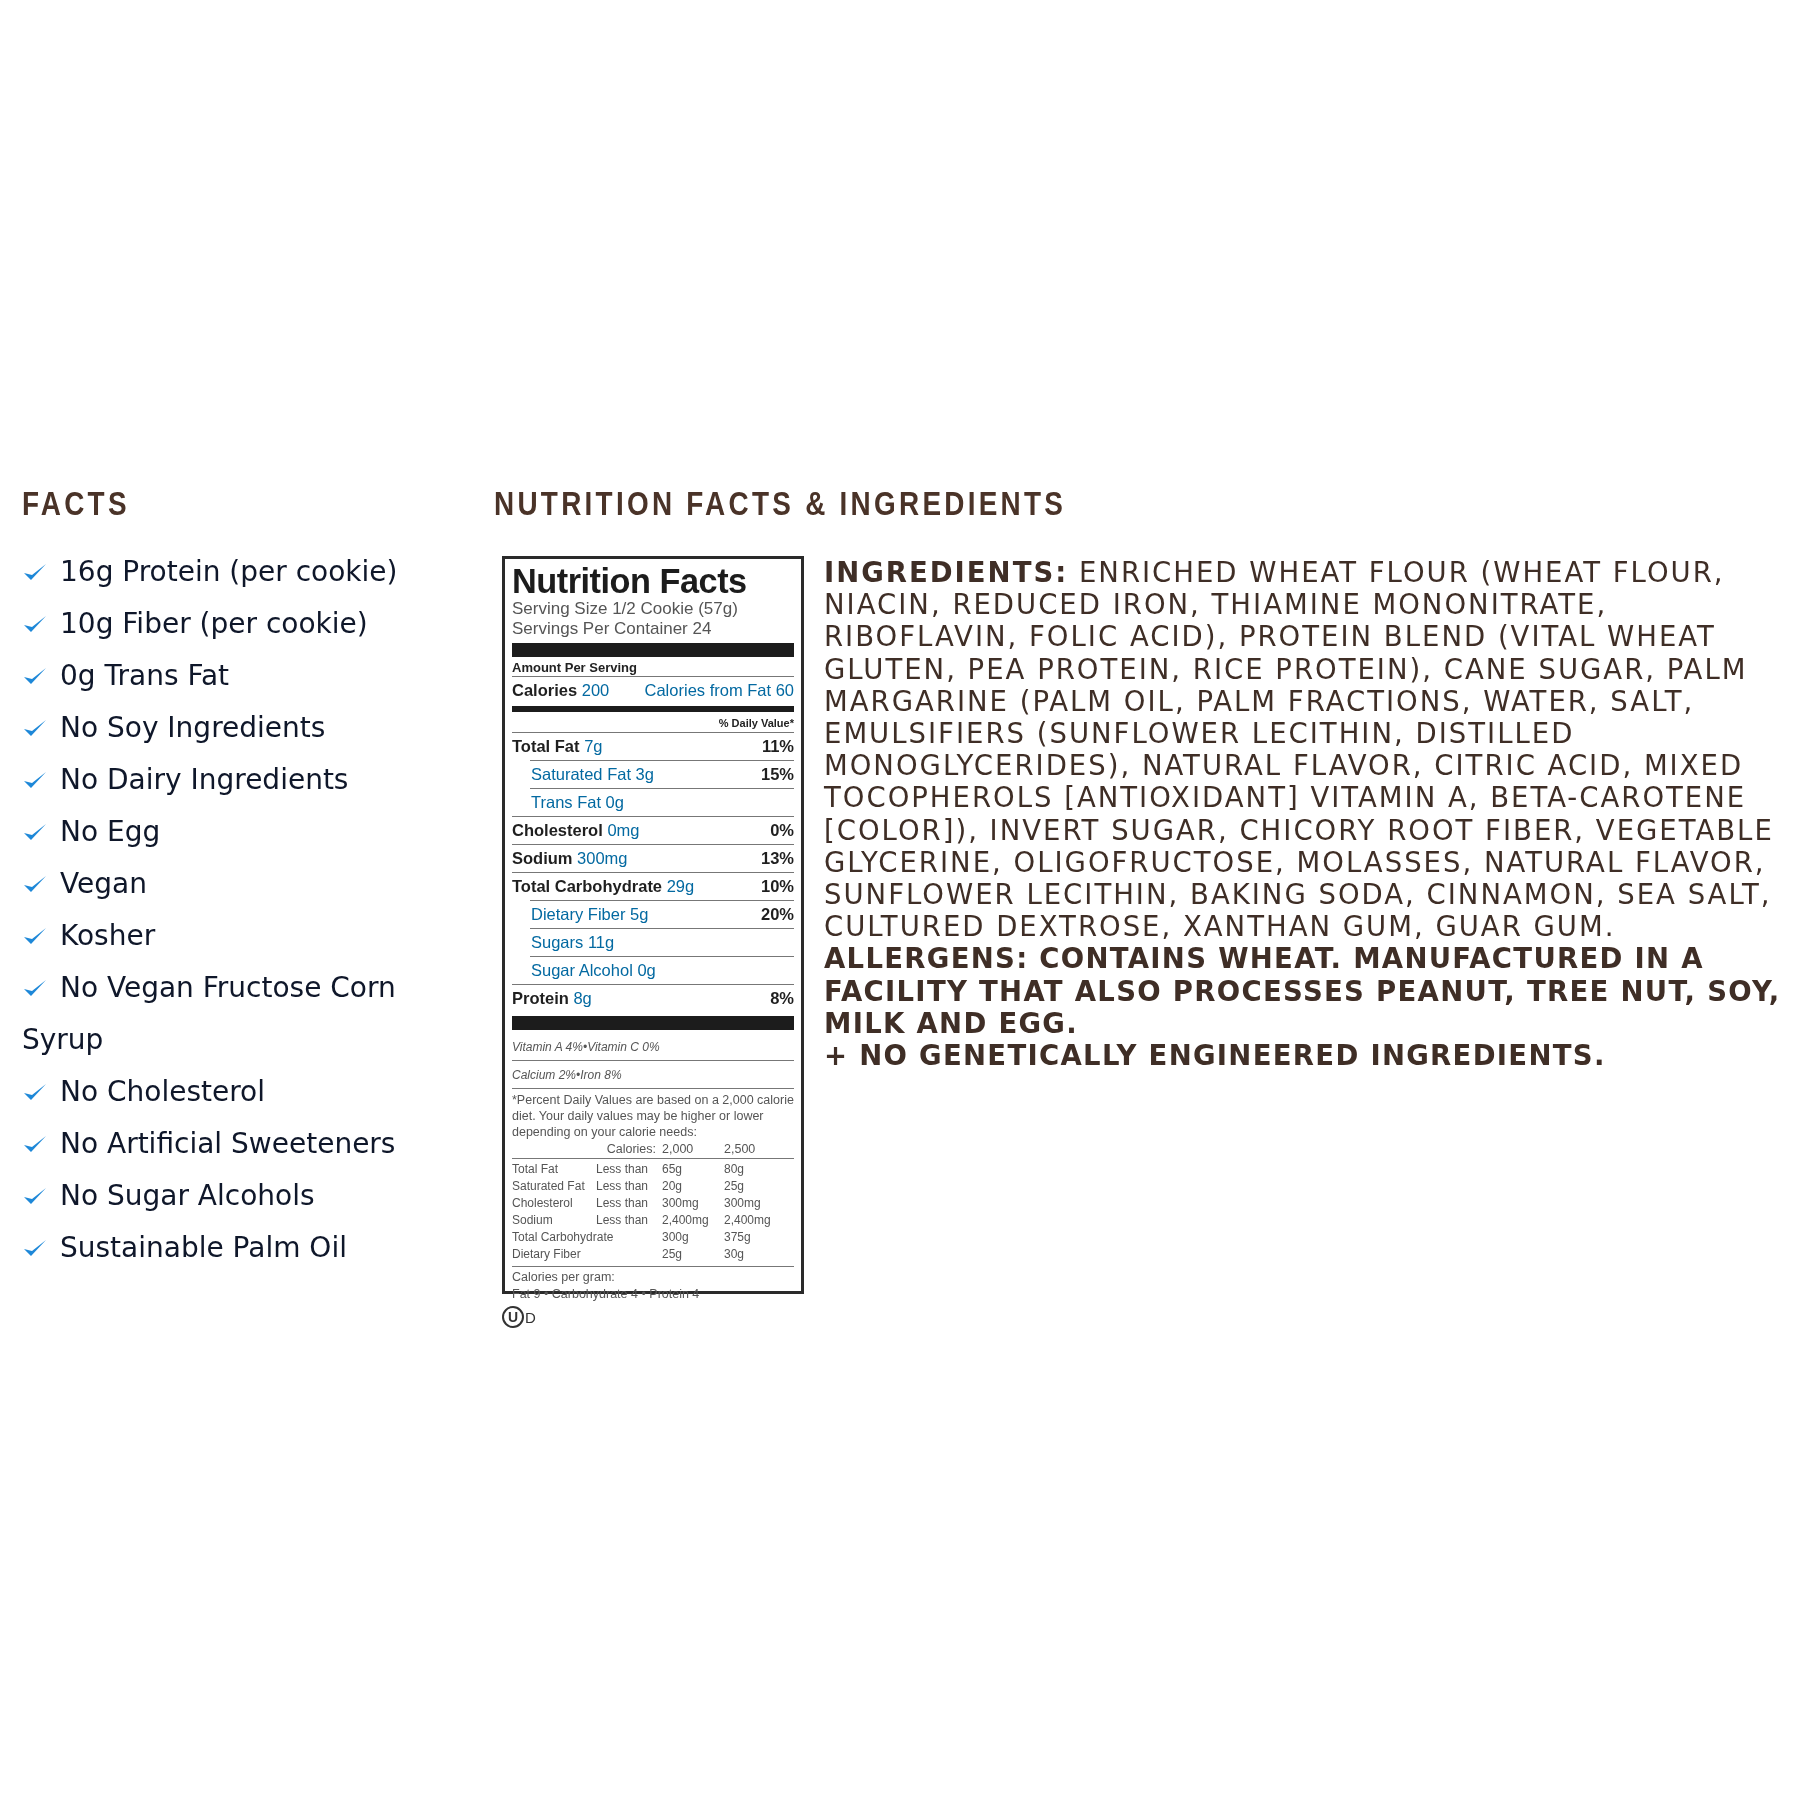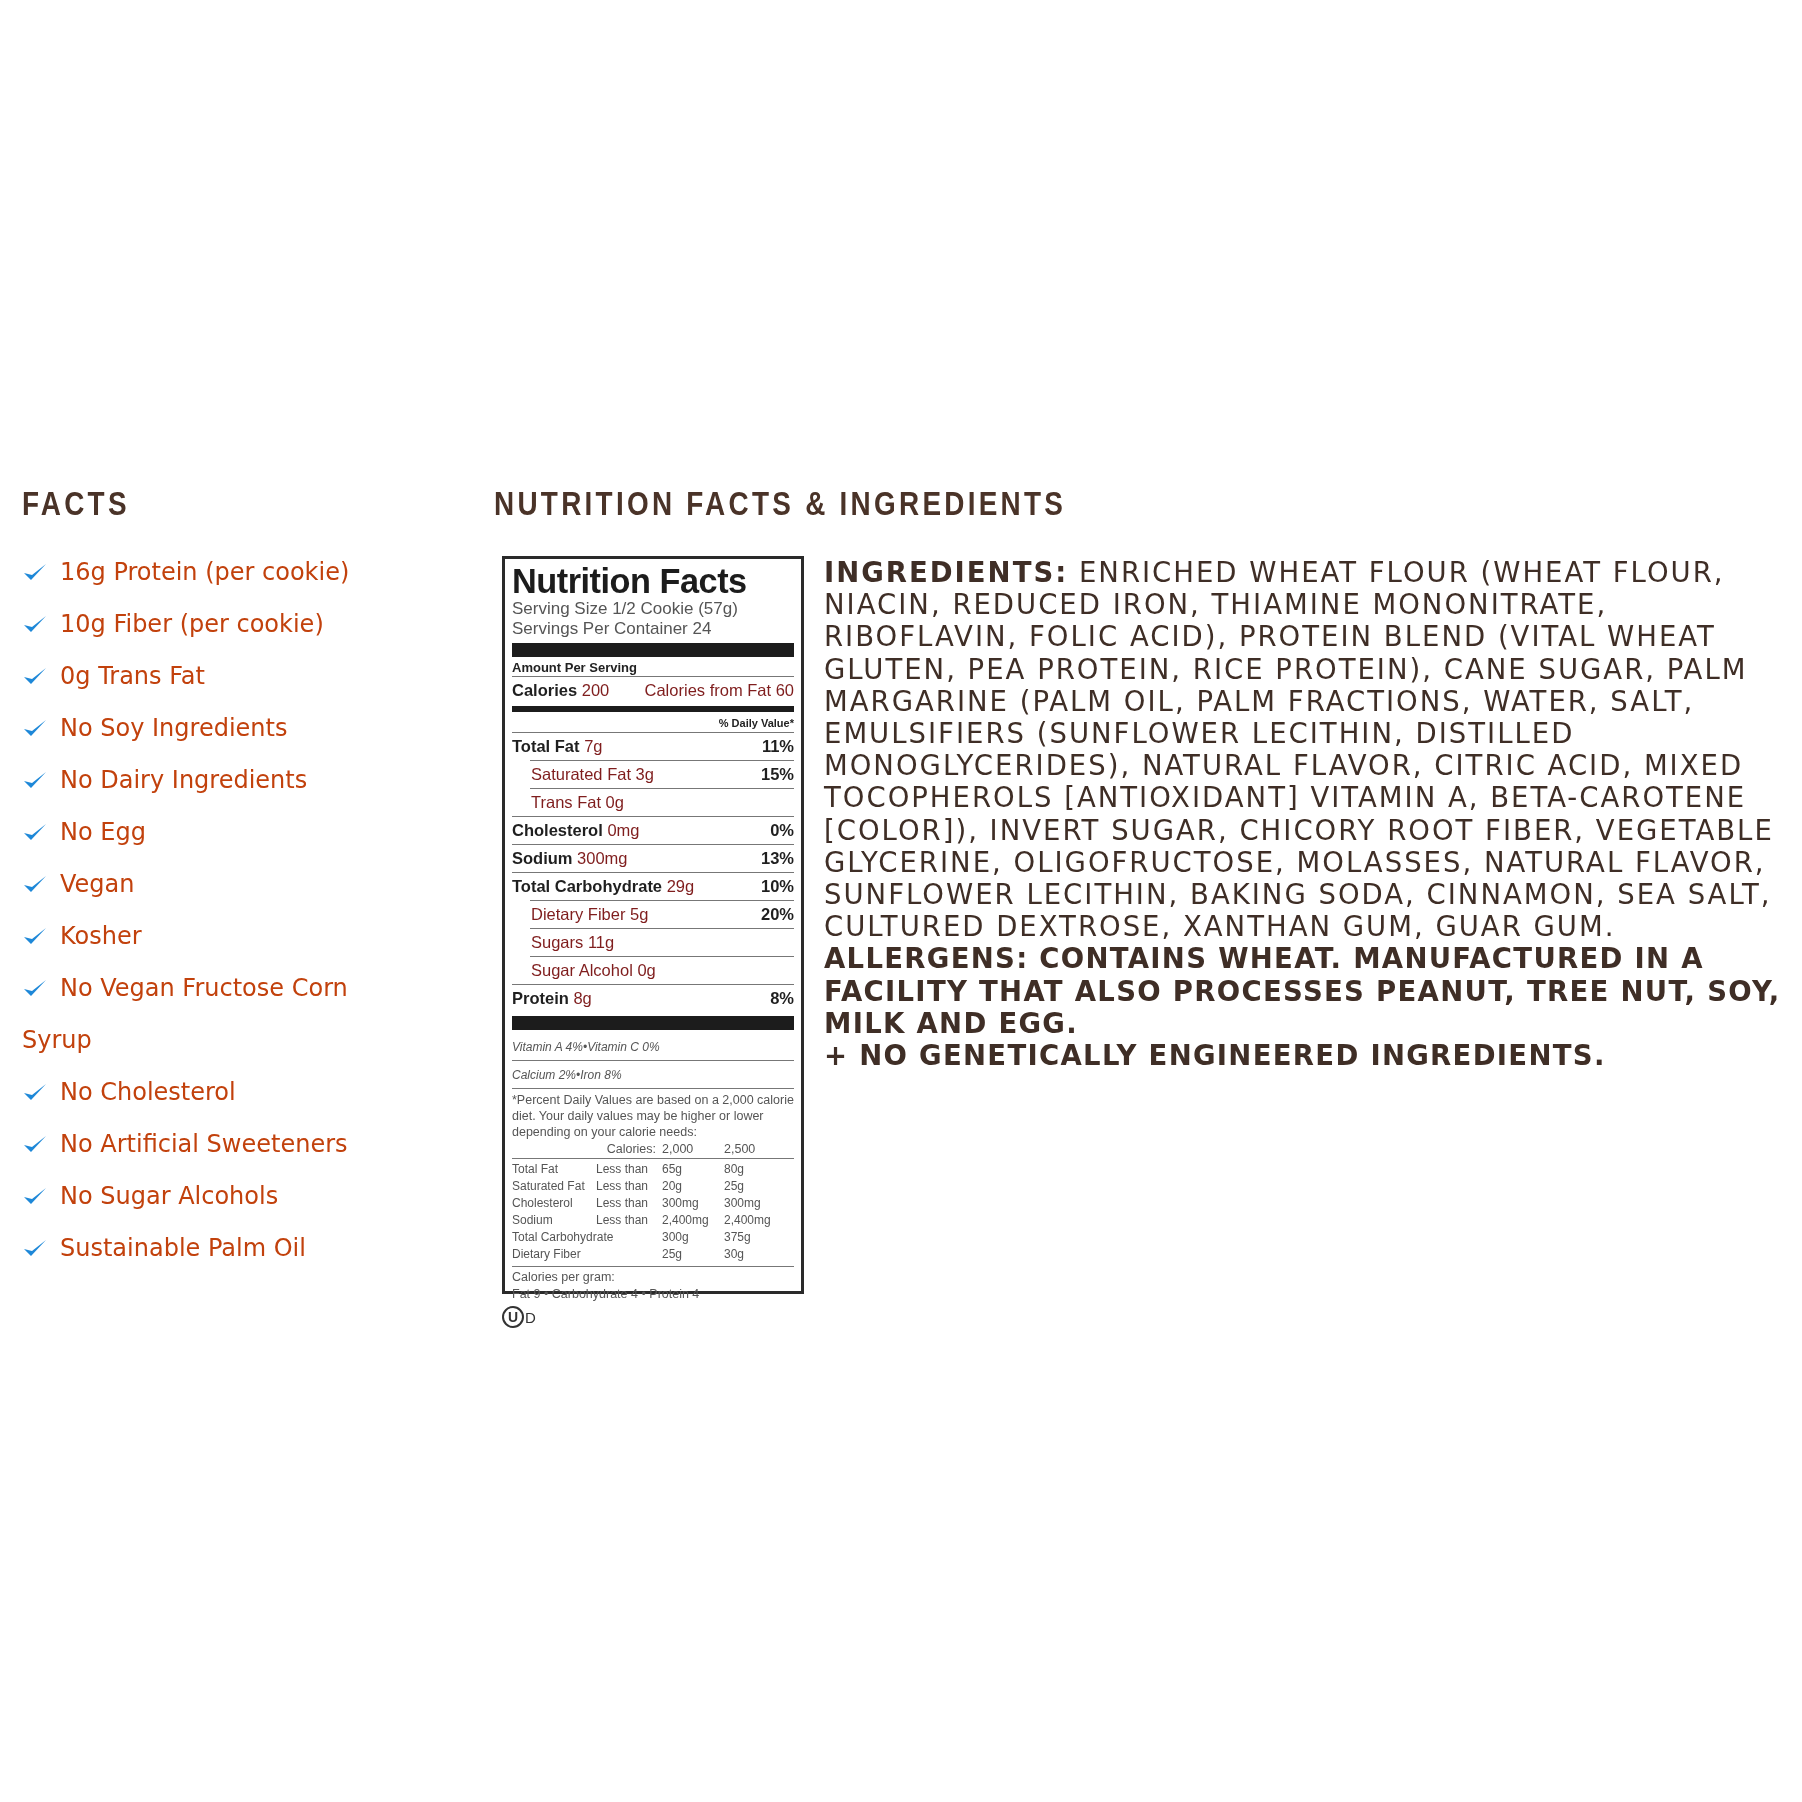--- a/index.html
+++ b/index.html
@@ -7,21 +7,21 @@
     body { position: relative; font-family: "DejaVu Sans", sans-serif; color: #3f2e26; }
 
     .facts-col { position: absolute; left: 22px; top: 484px; width: 460px; }
     .section-title {
       font-family: "Liberation Sans", sans-serif; font-weight: bold;
       font-size: 34px; letter-spacing: 4px; color: #4a3328;
       transform: scaleX(0.82); transform-origin: left center; white-space: nowrap;
     }
     .facts-list { list-style: none; margin-top: 22px; }
     .facts-list li {
-      font-family: "DejaVu Sans", sans-serif; font-size: 24px; color: #c2410c;
+      font-family: "DejaVu Sans", sans-serif; font-size: 28px; color: #0f172a;
       line-height: 52px; height: 52px; white-space: nowrap; position: relative;
     }
     .facts-list li.wrap-line { padding-left: 0; }
     .check {
       display: inline-block; width: 38px; vertical-align: middle; margin-right: 0px;
     }
     .check svg { display: block; }
     .fact-text { vertical-align: middle; }
 
     .right-title { position: absolute; left: 494px; top: 484px; }
@@ -35,21 +35,21 @@
     .nf-title { font-family: "Liberation Sans", sans-serif; font-weight: bold; font-size: 35px; letter-spacing: -0.5px; color: #1c1c1c; line-height: 36px; transform: scaleX(0.98); transform-origin: left; white-space: nowrap; }
     .nf-sub { font-size: 17px; line-height: 20px; color: #555; white-space: nowrap; }
     .bar-thick { height: 14px; background: #1c1c1c; margin: 4px 0 3px 0; }
     .bar-med { height: 6px; background: #1c1c1c; margin: 2px 0 2px 0; }
     .rule { border-top: 1.5px solid #777; }
     .rule-ind { border-top: 1.5px solid #777; margin-left: 18px; }
     .aps { font-size: 13px; font-weight: bold; color: #222; line-height: 16px; }
     .nrow { display: flex; justify-content: space-between; align-items: center; height: 27px; font-size: 16.5px; white-space: nowrap; }
     .nrow.ind { padding-left: 19px; }
     .nrow b { color: #1f1f1f; }
-    .nrow .val { color: #7f1d1d; }
+    .nrow .val { color: #0369a1; }
     .nrow .pct { font-weight: bold; color: #1f1f1f; }
     .dvh { text-align: right; font-size: 11px; font-weight: bold; color: #222; height: 18px; line-height: 18px; }
     .vit-row { display: flex; height: 27px; align-items: center; font-size: 12px; color: #555; font-style: italic; }
     .footnote { font-size: 12.5px; line-height: 16px; color: #555; margin-top: 3px; }
     .cal-head { display: grid; grid-template-columns: 84px 66px 62px 60px; font-size: 12.5px; color: #555; height: 18px; line-height: 18px; }
     .dv-table { display: grid; grid-template-columns: 84px 66px 62px 60px; font-size: 12px; line-height: 17px; color: #555; margin-top: 2px; }
     .cpg { font-size: 12.5px; line-height: 17px; color: #555; margin-top: 2px; }
 
     .ou-mark { position: absolute; left: 502px; top: 1306px; display: flex; align-items: center; gap: 1px; font-family: "Liberation Sans", sans-serif; color: #333; }
     .ou-circle { width: 22px; height: 22px; border: 2px solid #333; border-radius: 50%; font-size: 14px; font-weight: bold; display: flex; align-items: center; justify-content: center; }

